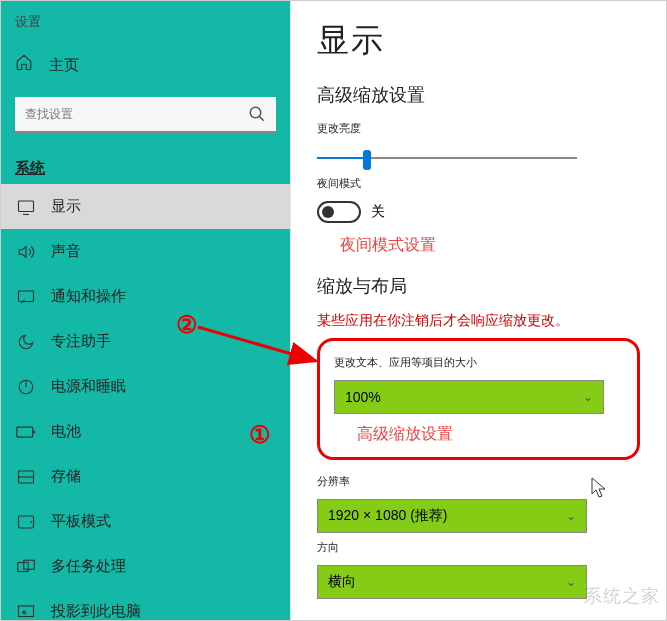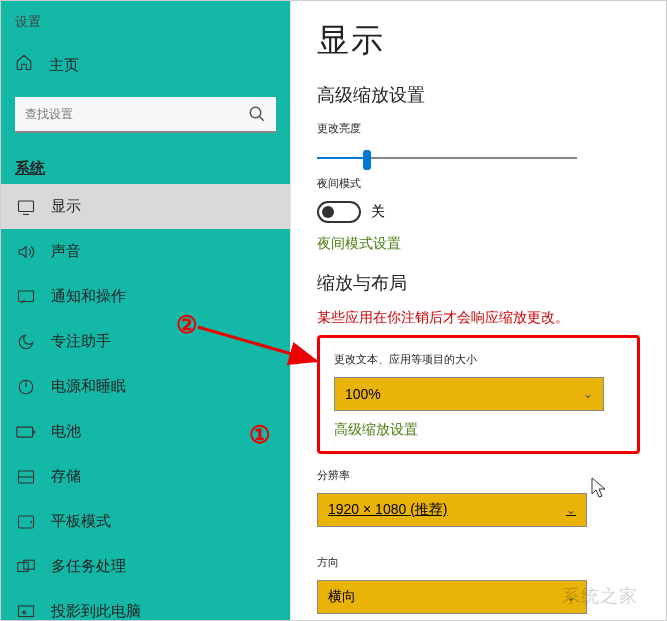--- a/index.html
+++ b/index.html
@@ -20,29 +20,29 @@
     .h1 { font-size: 32px; font-weight: 400; color: #222; margin-bottom: 20px; letter-spacing: 2px; }
     .h2 { font-size: 18px; font-weight: 500; color: #222; margin: 18px 0 14px; }
     .lbl-small { font-size: 11px; color: #222; margin-bottom: 10px; }
     .slider { position: relative; width: 260px; height: 24px; margin-bottom: 6px; }
     .slider-track { position: absolute; top: 11px; width: 100%; height: 2px; background: #888; }
     .slider-fill { position: absolute; top: 11px; width: 50px; height: 2px; background: #0078d7; }
     .slider-thumb { position: absolute; top: 4px; left: 46px; width: 8px; height: 20px; background: #0078d7; border-radius: 3px; }
     .toggle-row { display: flex; align-items: center; margin-bottom: 12px; }
     .toggle { width: 44px; height: 22px; border: 2px solid #333; border-radius: 11px; position: relative; margin-right: 10px; cursor: pointer; }
     .toggle-knob { width: 12px; height: 12px; background: #333; border-radius: 50%; position: absolute; top: 3px; left: 3px; }
-    .link { color: #4d7c0f; font-size: 14px; cursor: pointer; }
+    .link { color: #ef4444; font-size: 16px; cursor: pointer; margin-left: 23px; }
     .warning { color: #c00; font-size: 14px; margin-bottom: 4px; }
-    .red-box { border: 3px solid #e00; border-radius: 4px; padding: 14px 14px 12px; margin: 8px 0 14px; position: relative; }
-    .dropdown { width: 270px; height: 34px; border: 1px solid #888; display: flex; align-items: center; justify-content: space-between; padding: 0 10px; font-size: 14px; cursor: pointer; background: #eab308; }
+    .red-box { border: 3px solid #e00; border-radius: 16px; padding: 14px 14px 12px; margin: 8px 0 14px; position: relative; }
+    .dropdown { width: 270px; height: 34px; border: 1px solid #888; display: flex; align-items: center; justify-content: space-between; padding: 0 10px; font-size: 14px; cursor: pointer; background: #84cc16; }
     .dropdown .chev { font-size: 12px; color: #555; }
     .annot { position: absolute; font-size: 24px; color: #e00; font-weight: bold; }
     .cursor { position: absolute; }
     svg.arrow { position: absolute; pointer-events: none; }
-    .watermark { position: absolute; right: 28px; bottom: 12px; font-size: 18px; color: rgba(0,0,0,0.18); letter-spacing: 1px; }
+    .watermark { position: absolute; right: 6px; bottom: 12px; font-size: 18px; color: rgba(0,0,0,0.18); letter-spacing: 1px; }
   </style>
 </head>
 <body>
 
 <div class="sidebar">
   <div class="app-title">设置</div>
   <div class="home-row">
     <span class="ico">
       <svg width="18" height="18" viewBox="0 0 24 24" fill="none" stroke="#333" stroke-width="1.5">
           <path d="M3 11l9-8 9 8v10a1 1 0 01-1 1h-5v-7H9v7H4a1 1 0 01-1-1V11z"></path>
@@ -178,21 +178,21 @@
   <div class="red-box">
     <div class="lbl-small">更改文本、应用等项目的大小</div>
     <div class="dropdown">
       <span>100%</span>
       <span class="chev">⌄</span>
     </div>
     <div class="link" style="margin-top:10px;">高级缩放设置</div>
   </div>
 
   <div class="lbl-small">分辨率</div>
-  <div class="dropdown" style="margin-bottom:28px;text-decoration:underline;">
+  <div class="dropdown" style="margin-bottom:7px;">
     <span>1920 × 1080 (推荐)</span>
     <span class="chev">⌄</span>
   </div>
 
   <div class="lbl-small">方向</div>
   <div class="dropdown">
     <span>横向</span>
     <span class="chev">⌄</span>
   </div>
 </div>

